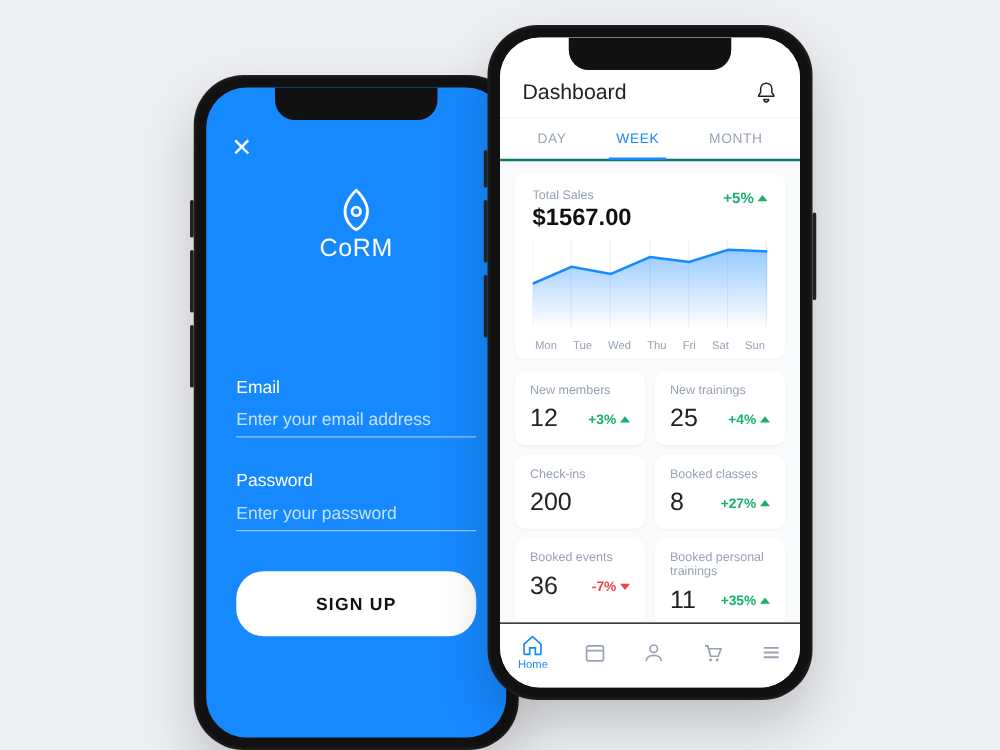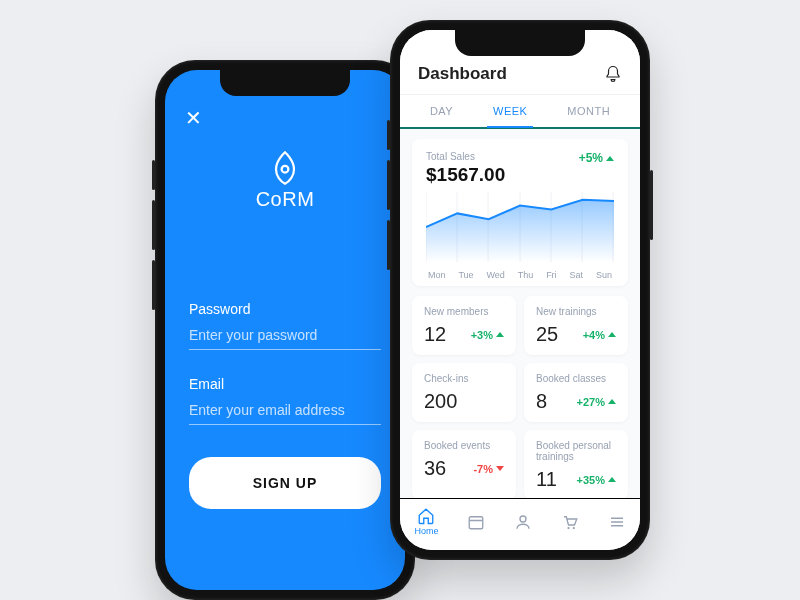--- a/index.html
+++ b/index.html
@@ -62,21 +62,21 @@
     margin-top:6px;
   }
 
   
   .phone2 { left: 390px; top: 20px; z-index: 2; }
   .dash-screen { background:#f8fafc; display:flex; flex-direction:column; }
   .dash-header {
     background:#fff; padding:34px 18px 10px; display:flex; align-items:center; justify-content:space-between;
     border-bottom:1px solid #eef0f4;
   }
-  .dash-title { font-size:17px; font-weight:700; color:#222; }
+  .dash-title { font-size:17px; font-weight:400; color:#222; }
   .bell { width:18px; height:18px; position:relative; cursor:pointer; }
   .bell svg { width:100%; height:100%; }
 
   .tabs { background:#fff; display:flex; justify-content:space-around; padding:0 10px; border-bottom:2px solid #0f766e; }
   .tab { font-size:11px; letter-spacing:.5px; color:#98a2b3; padding:10px 6px; cursor:pointer; position:relative; }
   .tab.active { color:#1789ff; }
   .tab.active::after { content:""; position:absolute; left:0; right:0; bottom:-1px; height:2px; background:#1789ff; }
 
   .chart-card { background:#fff; margin:10px 12px; border-radius:8px; padding:12px 14px 6px; box-shadow:0 1px 3px rgba(0,0,0,.04); }
   .chart-top { display:flex; justify-content:space-between; align-items:flex-start; }
@@ -121,26 +121,26 @@
     <span class="close-btn">✕</span>
     <div class="logo-wrap">
       <svg viewBox="0 0 24 32">
         <path d="M12 2 C12 2 4 9 4 17 C4 23 8 28 12 30 C16 28 20 23 20 17 C20 9 12 2 12 2 Z" fill="none" stroke="#fff" stroke-width="2"></path>
         <circle cx="12" cy="17" r="3" fill="none" stroke="#fff" stroke-width="2"></circle>
       </svg>
       <span class="logo-text">CoRM</span>
     </div>
     <div class="form">
       <div class="field">
+        <div class="field-label">Email</div>
+        <input class="field-input" type="email" placeholder="Enter your email address" style="">
+      </div>
+      <div class="field">
         <div class="field-label">Password</div>
         <input class="field-input" type="password" placeholder="Enter your password" style="">
-      </div>
-      <div class="field">
-        <div class="field-label">Email</div>
-        <input class="field-input" type="email" placeholder="Enter your email address" style="">
       </div>
       <button class="signup-btn">SIGN UP</button>
     </div>
   </div>
 </div>
 
 <div class="phone phone2">
   <div class="side-btn l1"></div>
   <div class="side-btn l2"></div>
   <div class="side-btn l3"></div>

